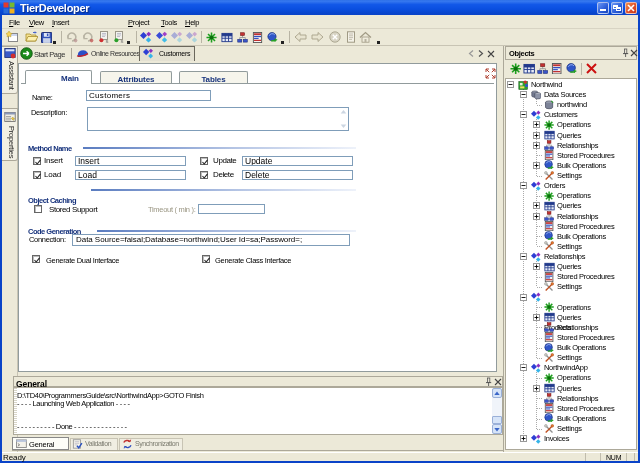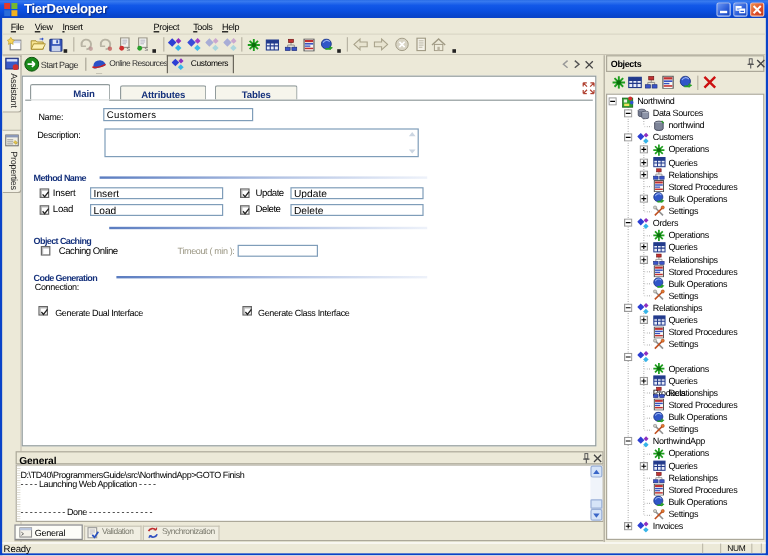--- a/index.html
+++ b/index.html
@@ -254,26 +254,27 @@
 <div style="position:absolute;left:200px;top:170.5px;width:8px;height:8px;background:#fff;border:1px solid #666;box-shadow:inset 1px 1px 0 #bbb">
       <svg width="8" height="8" viewBox="0 0 8 8" style="position:absolute;left:0;top:0">
         <path d="M1.5 4 L3.2 6 L6.5 1.8" stroke="#222" stroke-width="1.1" fill="none"></path>
       </svg>
     </div>
 <div style="position:absolute;left:213px;top:169.5px;font:8px 'Liberation Sans',sans-serif;letter-spacing:-0.4px;color:#000;white-space:nowrap;">Delete</div>
 <div style="position:absolute;left:242px;top:170px;width:111px;height:10px;background:#fff;border:1px solid #7f9db9;font:8.5px/8.5px 'Liberation Sans',sans-serif;letter-spacing:0px;color:#000;padding:0 0 0 2px;overflow:hidden;white-space:nowrap">Delete</div>
 <div style="position:absolute;left:28px;top:196px;font:bold 7.5px 'Liberation Sans',sans-serif;letter-spacing:-0.5px;color:#16327c;white-space:nowrap">Object Caching</div>
     <div style="position:absolute;left:91px;top:189px;width:265px;height:2px;background:linear-gradient(90deg,#5a7cc0,#b4c4e4 55%,#eef2fa)"></div>
 <div style="position:absolute;left:33.5px;top:204.5px;width:8px;height:8px;background:#fff;border:1px solid #666;box-shadow:inset 1px 1px 0 #bbb"></div>
-<div style="position:absolute;left:49px;top:204.5px;font:8px 'Liberation Sans',sans-serif;letter-spacing:-0.4px;color:#000;white-space:nowrap;">Caching Online</div>
+<div style="position:absolute;left:49px;top:204.5px;font:8px 'Liberation Sans',sans-serif;letter-spacing:-0.4px;color:#000;white-space:nowrap;">Stored Support</div>
 <div style="position:absolute;left:148px;top:205px;font:7.5px 'Liberation Sans',sans-serif;letter-spacing:-0.3px;color:#9a9683;white-space:nowrap;">Timeout ( min ):</div>
 <div style="position:absolute;left:198px;top:204px;width:67px;height:10px;background:#fff;border:1px solid #7f9db9;font:8px/8.5px 'Liberation Sans',sans-serif;letter-spacing:0.3px;color:#000;padding:0 0 0 2px;overflow:hidden;white-space:nowrap"></div>
 <div style="position:absolute;left:28px;top:227px;font:bold 7.5px 'Liberation Sans',sans-serif;letter-spacing:-0.5px;color:#16327c;white-space:nowrap">Code Generation</div>
     <div style="position:absolute;left:97px;top:230px;width:259px;height:2px;background:linear-gradient(90deg,#5a7cc0,#b4c4e4 55%,#eef2fa)"></div>
 <div style="position:absolute;left:29px;top:235px;font:7.5px 'Liberation Sans',sans-serif;letter-spacing:-0.3px;color:#000;white-space:nowrap;">Connection:</div>
+<div style="position:absolute;left:72px;top:234px;width:278px;height:12px;background:#fff;border:1px solid #7f9db9;font:8px/10.5px 'Liberation Sans',sans-serif;letter-spacing:-0.05px;color:#000;padding:0 0 0 3px;overflow:hidden;white-space:nowrap">Data Source=faisal;Database=northwind;User Id=sa;Password=;</div>
 <div style="position:absolute;left:31.5px;top:254.5px;width:8px;height:8px;background:#fff;border:1px solid #666;box-shadow:inset 1px 1px 0 #bbb">
       <svg width="8" height="8" viewBox="0 0 8 8" style="position:absolute;left:0;top:0">
         <path d="M1.5 4 L3.2 6 L6.5 1.8" stroke="#222" stroke-width="1.1" fill="none"></path>
       </svg>
     </div>
 <div style="position:absolute;left:46px;top:255.5px;font:7.5px 'Liberation Sans',sans-serif;letter-spacing:-0.3px;color:#000;white-space:nowrap;">Generate Dual Interface</div>
 <div style="position:absolute;left:201.5px;top:254.5px;width:8px;height:8px;background:#fff;border:1px solid #666;box-shadow:inset 1px 1px 0 #bbb">
       <svg width="8" height="8" viewBox="0 0 8 8" style="position:absolute;left:0;top:0">
         <path d="M1.5 4 L3.2 6 L6.5 1.8" stroke="#222" stroke-width="1.1" fill="none"></path>
       </svg>

